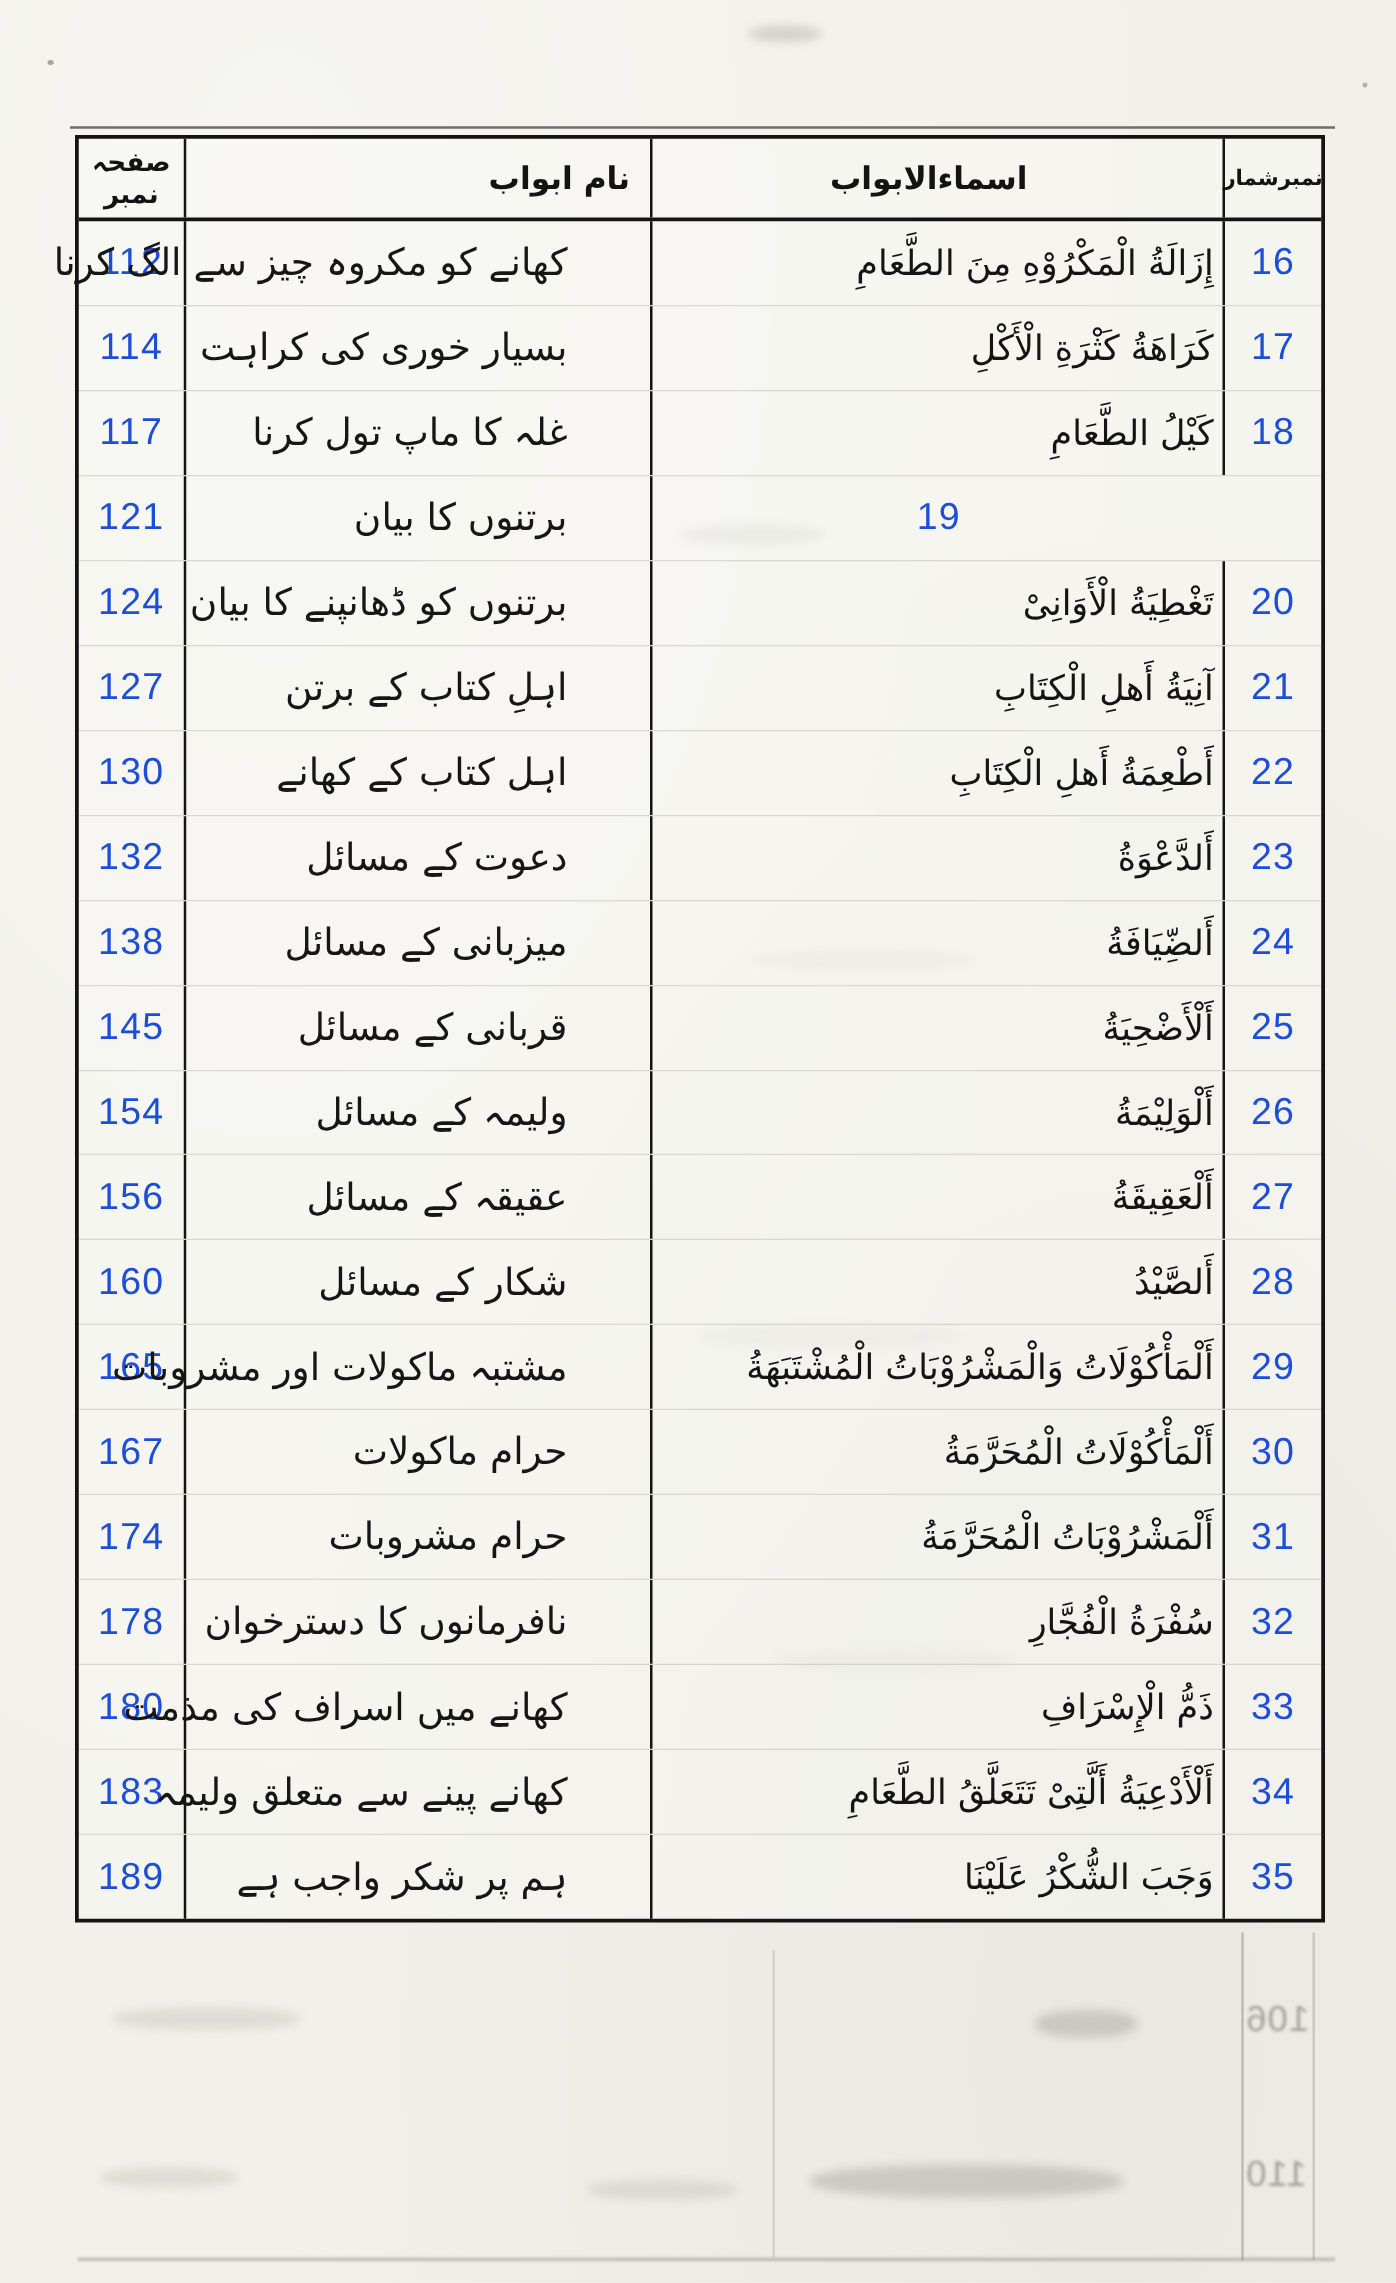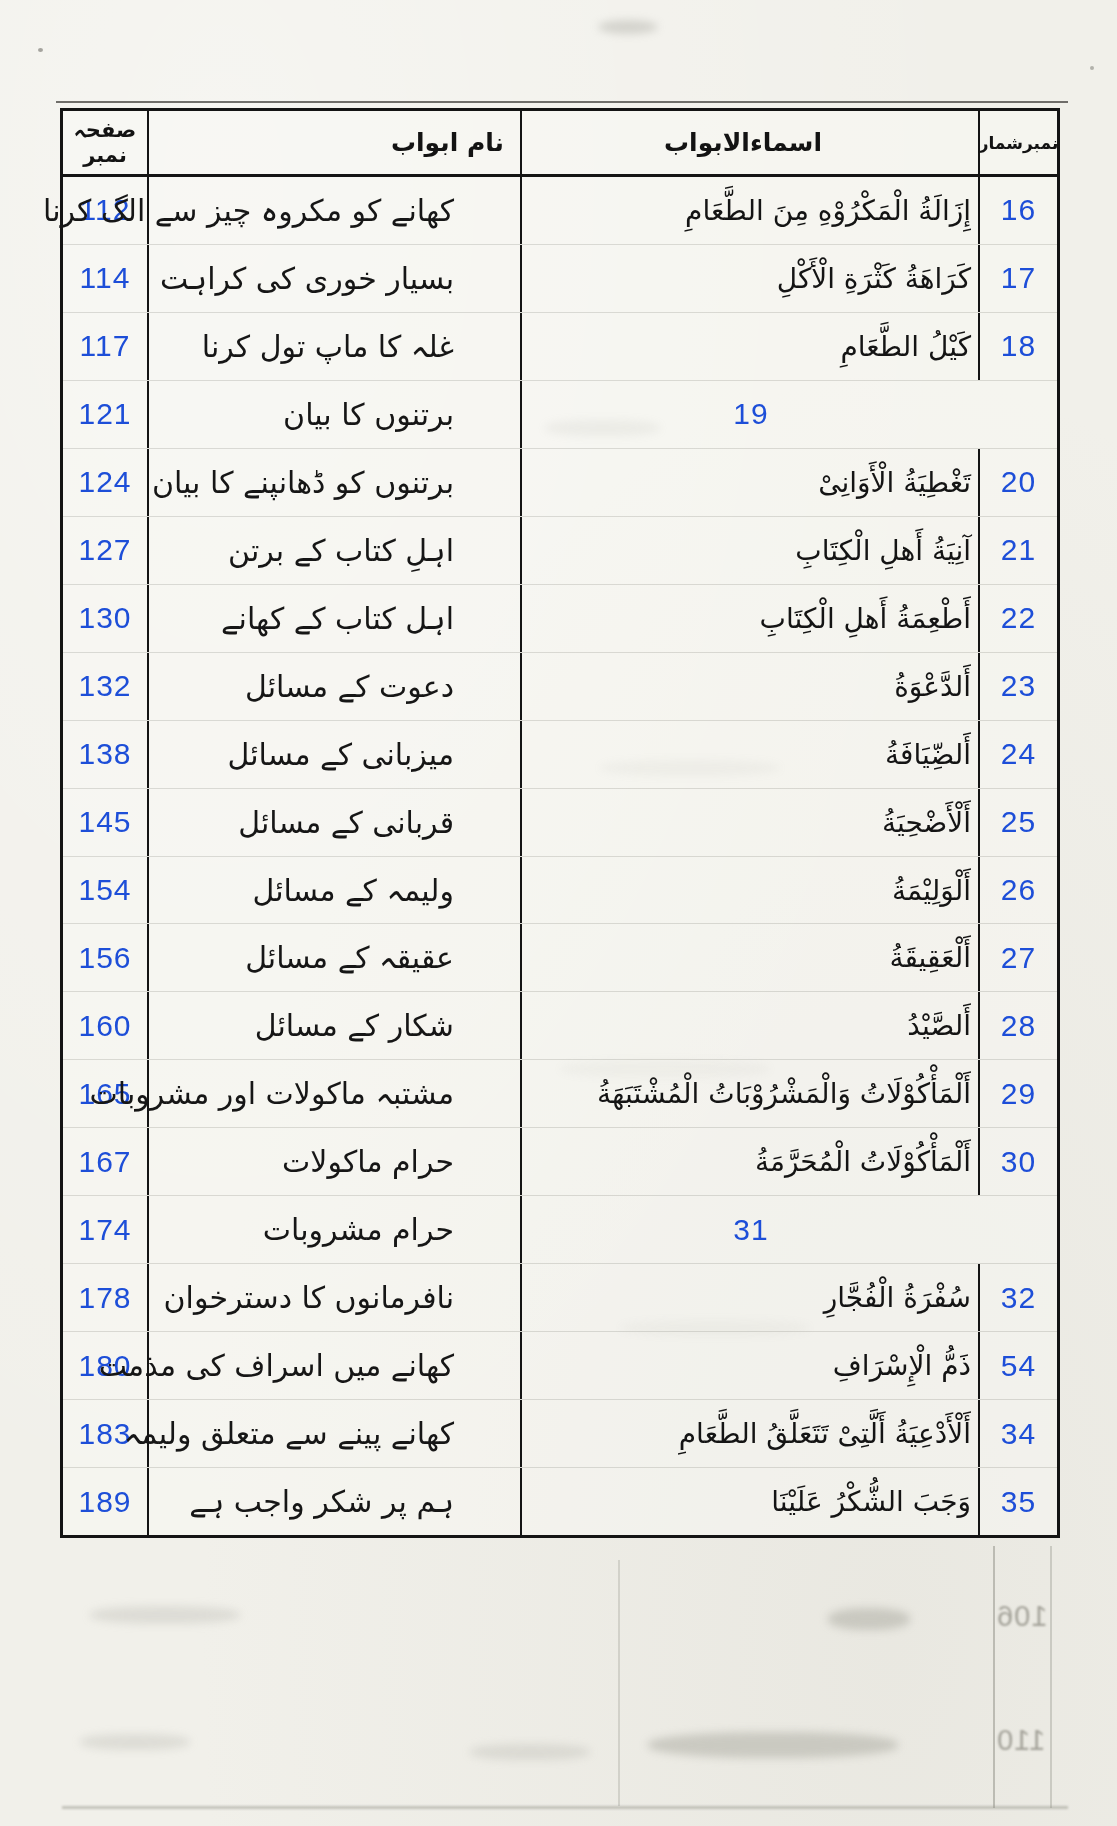--- a/index.html
+++ b/index.html
@@ -278,20 +278,23 @@
     <div class="cell c-serial">
       <span class="num">30</span>
     </div>
   </div><div class="t-row body">
     <div class="cell c-page">
       <span class="num">174</span>
     </div>
     <div class="cell c-urdu">
       <span class="urdu-text">حرام مشروبات</span>
     </div>
+    <div class="cell c-arabic">
+      <span class="arabic-text">أَلْمَشْرُوْبَاتُ الْمُحَرَّمَةُ</span>
+    </div>
     <div class="cell c-serial">
       <span class="num">31</span>
     </div>
   </div><div class="t-row body">
     <div class="cell c-page">
       <span class="num">178</span>
     </div>
     <div class="cell c-urdu">
       <span class="urdu-text">نافرمانوں کا دسترخوان</span>
     </div>
@@ -305,21 +308,21 @@
     <div class="cell c-page">
       <span class="num">180</span>
     </div>
     <div class="cell c-urdu">
       <span class="urdu-text">کھانے میں اسراف کی مذمت</span>
     </div>
     <div class="cell c-arabic">
       <span class="arabic-text">ذَمُّ الْإِسْرَافِ</span>
     </div>
     <div class="cell c-serial">
-      <span class="num">54</span>
+      <span class="num">33</span>
     </div>
   </div><div class="t-row body">
     <div class="cell c-page">
       <span class="num">183</span>
     </div>
     <div class="cell c-urdu">
       <span class="urdu-text">کھانے پینے سے متعلق ولیمہ</span>
     </div>
     <div class="cell c-arabic">
       <span class="arabic-text">أَلْأَدْعِيَةُ أَلَّتِىْ تَتَعَلَّقُ الطَّعَامِ</span>

